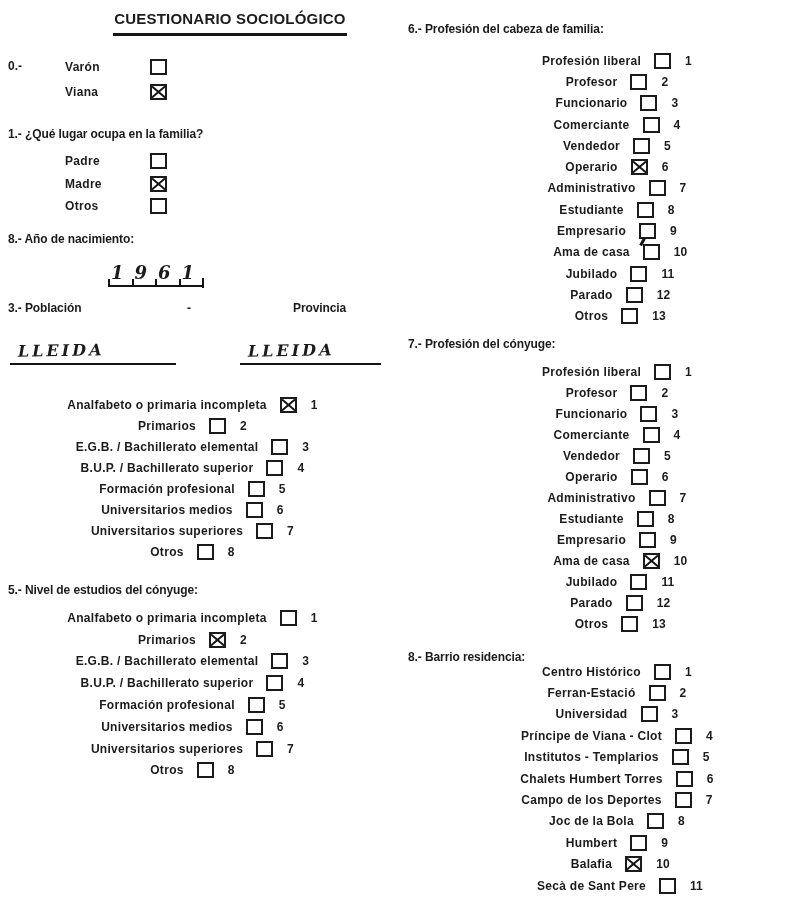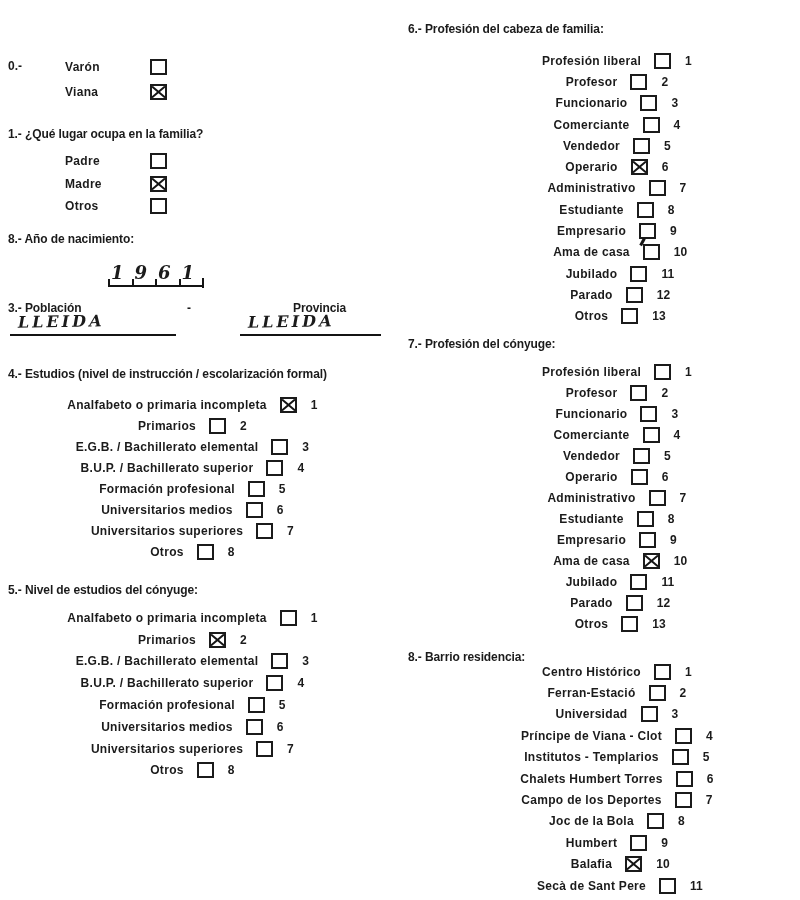--- a/index.html
+++ b/index.html
@@ -30,39 +30,40 @@
     content:"";position:absolute;left:-2px;top:5px;width:17px;height:2.2px;background:#141414;
   }
   .cb.checked::before{transform:rotate(40deg);}
   .cb.checked::after{transform:rotate(-40deg);}
 
   .leader{flex:1;height:0;border-bottom:2px dotted #2e2e2e;transform:translateY(4px);margin:0 8px 0 5px;}
   .num{flex:none;width:24px;margin-left:14px;font-size:12px;}
 
   .stray{position:absolute;left:88px;top:-4px;width:3px;height:8px;background:#151515;transform:rotate(28deg);}
 
-  .write{position:absolute;height:22px;border-bottom:2px solid #141414;padding-left:8px;}
+  .write{position:absolute;height:22px;border-bottom:2px solid #141414;padding-left:8px;margin-top:29px;}
   .hand{
     display:inline-block;font-family:"DejaVu Serif",serif;font-style:italic;font-weight:bold;
     font-size:16px;letter-spacing:3px;transform:rotate(-1deg);white-space:nowrap;
   }
 
   .year{position:absolute;display:flex;}
   .digit{
     font-family:"DejaVu Serif",serif;font-style:italic;font-weight:bold;font-size:18px;
     border-bottom:2px solid #141414;padding:0 8px 1px 3px;position:relative;line-height:22px;
   }
   .digit::before{content:"";position:absolute;left:0;bottom:-2px;width:2px;height:8px;background:#141414;}
   .year::after{content:"";width:2px;height:10px;background:#141414;align-self:flex-end;margin-bottom:-1px;}
 </style>
 </head>
 <body>
 
 <div class="page">
 
+  <div class="title">CUESTIONARIO SOCIOLÓGICO</div>
 
   <div class="qnum" style="left:8px;top:59px">0.-</div>
   <div class="rows simple" style="left:65px;top:54px;--rh:25px">
       <div class="row">
         <span class="lbl">Varón</span>
         <span class="cb"></span>
       </div>
       <div class="row">
         <span class="lbl">Viana</span>
         <span class="cb checked"></span>
@@ -96,21 +97,20 @@
   <div class="hdr" style="left:8px;top:301px">3.- Población</div>
   <div class="hdr" style="left:187px;top:301px">-</div>
   <div class="hdr" style="left:293px;top:301px">Provincia</div>
   <div class="write" style="left:10px;top:312px;width:158px">
     <span class="hand">LLEIDA</span>
   </div>
   <div class="write" style="left:240px;top:312px;width:133px">
     <span class="hand">LLEIDA</span>
   </div>
 
-  <div class="hdr" style="left:8px;top:367px">4.- Estudios (nivel de instrucción / escolarización formal)</div>
   <div class="rows leaders" style="left:33px;top:394px;width:336px;--rh:21px">
       <div class="row">
         <span class="lbl">Analfabeto o primaria incompleta</span>
         <span class="leader"></span>
         <span class="cb checked"></span>
         <span class="num">1</span>
       </div>
       <div class="row">
         <span class="lbl">Primarios</span>
         <span class="leader"></span>

